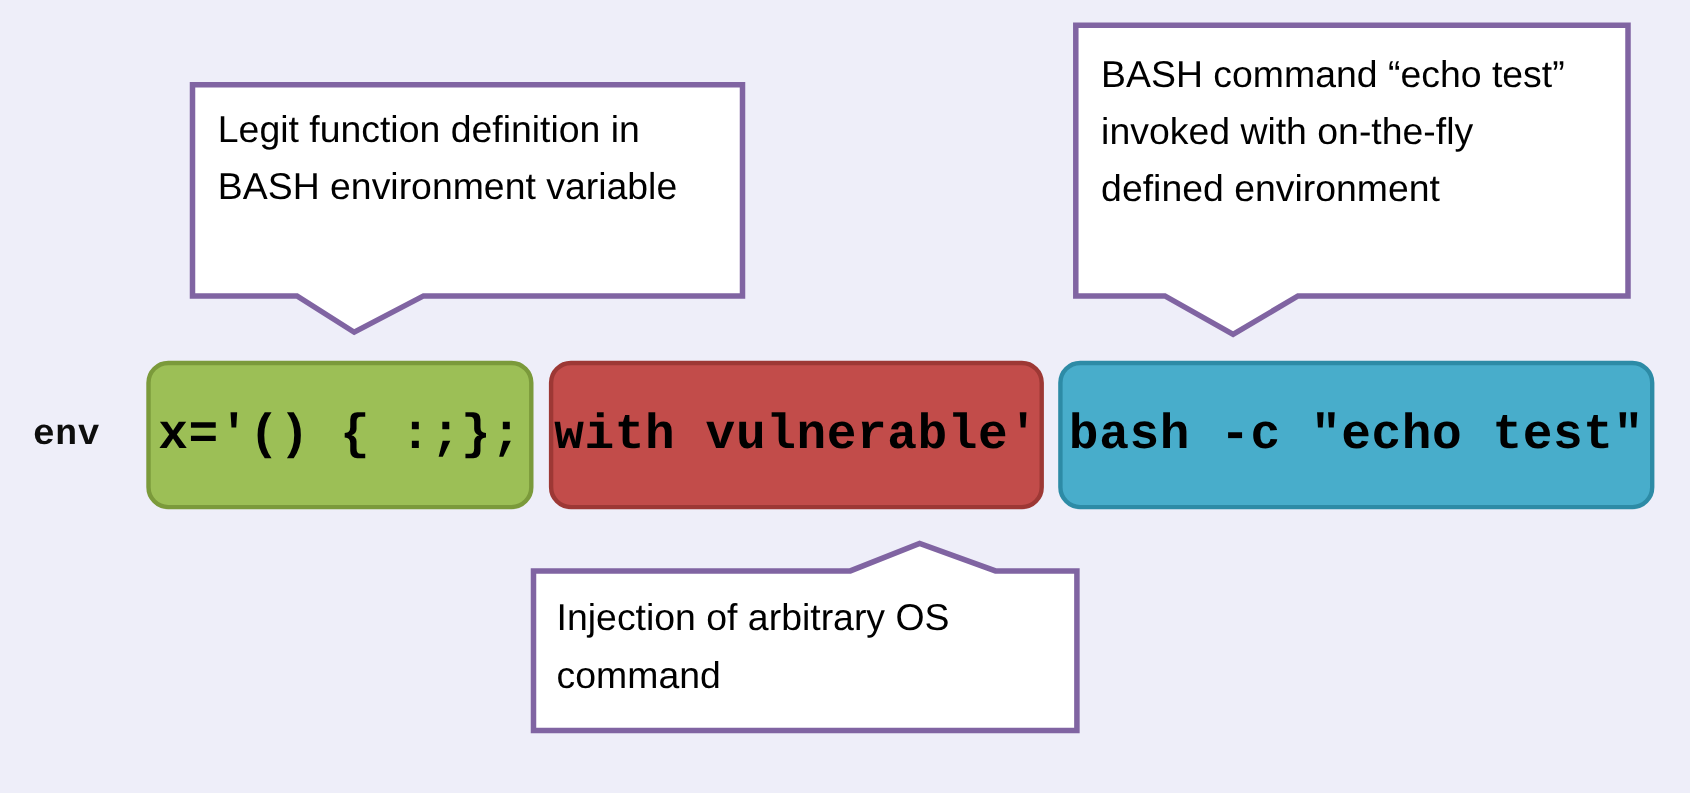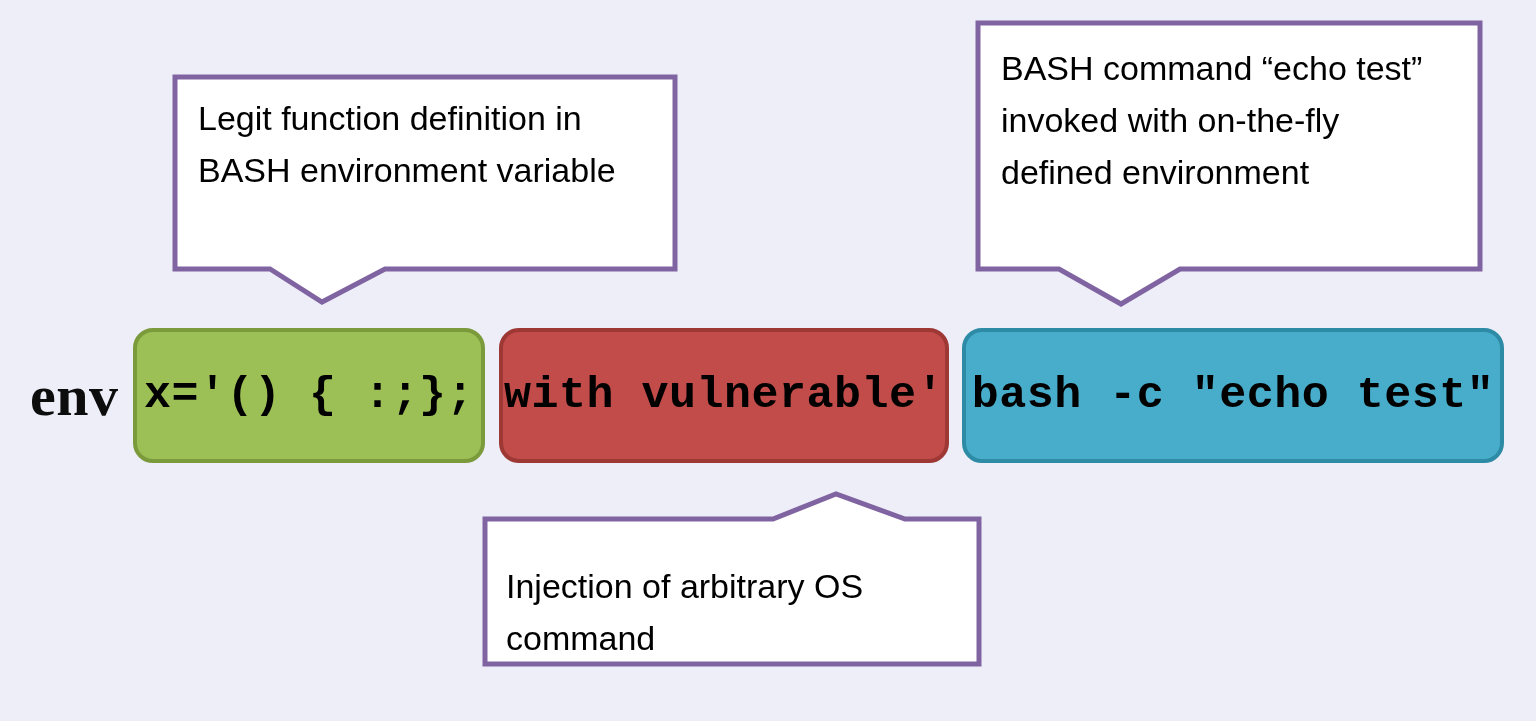--- a/index.html
+++ b/index.html
@@ -46,23 +46,23 @@
     color: #000000;
     white-space: pre;
   }
   .cmd-plain {
     position: absolute;
     top: 0;
     height: 135px;
     display: flex;
     align-items: center;
     justify-content: flex-start;
-    font-family: Liberation Serif, serif;
+    font-family: Liberation Mono, monospace;
     font-weight: bold;
-    font-size: 58px;
+    font-size: 33px;
     letter-spacing: 0.5px;
     color: #0d0d0d;
     white-space: pre;
   }
   #token-env   { left: 30px;  width: 105px; }
   #token-func  { left: 133px; width: 352px; background: #9cbf56; border-color: #7b9a3b; }
   #token-inj   { left: 499px; width: 450px; background: #c24c4a; border-color: #9d3835; }
   #token-bash  { left: 962px; width: 542px; background: #48adcb; border-color: #2d8ba6; }
 
   
@@ -84,21 +84,21 @@
     white-space: pre-line;
   }
 
   #callout-func  { left: 172px;  top: 74px;  width: 506px; height: 232px; }
   #callout-func  .callout-text  { left: 26px; top: 18px; width: 450px; }
 
   #callout-bash  { left: 975px;  top: 20px;  width: 508px; height: 288px; }
   #callout-bash  .callout-text  { left: 26px; top: 22px; width: 440px; }
 
   #callout-inj   { left: 482px;  top: 490px; width: 500px; height: 177px; }
-  #callout-inj   .callout-text  { left: 24px; top: 46px; width: 450px; margin-top: 24px; }
+  #callout-inj   .callout-text  { left: 24px; top: 46px; width: 450px; }
 </style>
 </head>
 <body>
 
 <div id="stage">
 
   <div class="cmd-row">
 
     <div class="cmd-plain" id="token-env">env</div>
 

